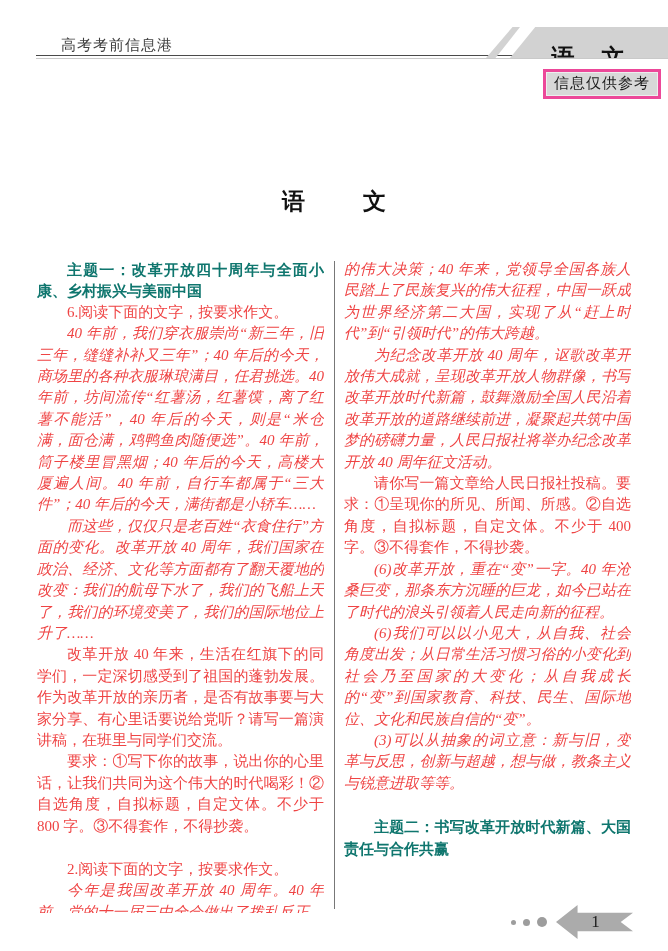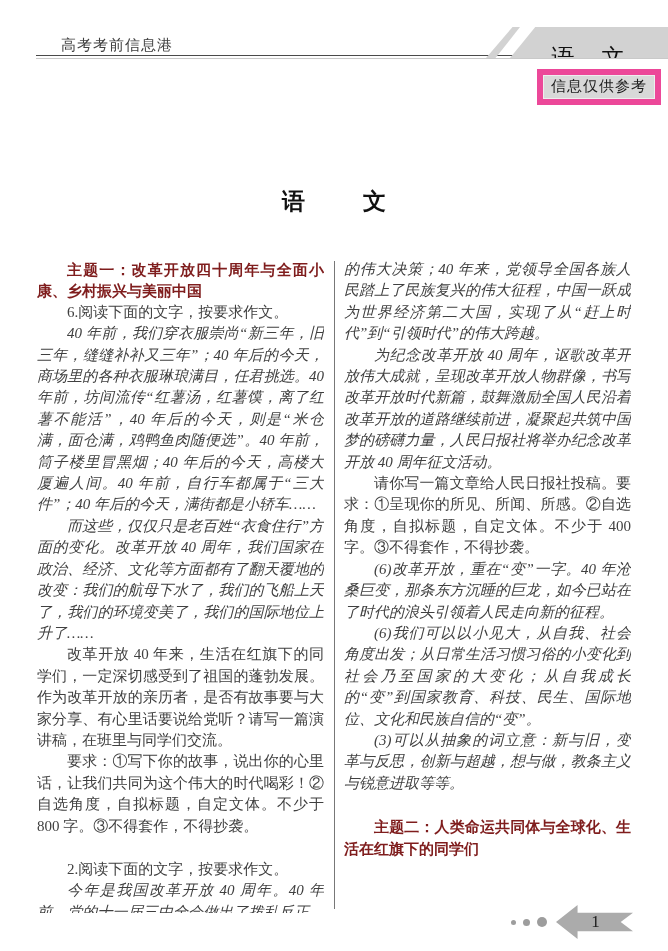--- a/index.html
+++ b/index.html
@@ -60,31 +60,31 @@
     position: absolute;
     left: 0;
     top: 0;
     width: 34px;
     height: 31px;
     background: #d2d2d2;
     clip-path: polygon(78% 0, 100% 0, 28% 100%, 0 100%);
   }
   .tab-label {
     font-size: 23px;
-    font-weight: normal;
+    font-weight: bold;
     color: #111;
     letter-spacing: 2px;
     margin-top: 29px;
   }
   .notice-box {
     position: absolute;
     top: 69px;
     right: 7px;
     background: #d8d8d8;
-    border: 6px solid #ec4899;
+    border: 3px solid #ec4899;
     box-shadow: inset 0 0 0 1px #eeeeee;
     padding: 2px 8px 3px 8px;
     font-size: 15px;
     color: #1c1c1c;
     letter-spacing: 1px;
   }
 
   
   .main-title {
     position: absolute;
@@ -125,27 +125,27 @@
   }
   .col-divider {
     width: 1px;
     background: #777;
     margin: 2px 9.5px 4px 9.5px;
   }
   .para {
     font-size: 15px;
     line-height: 21.4px;
     text-align: justify;
-    color: #404040;
+    color: #ef4444;
   }
   .para.indent { text-indent: 2em; }
   .para.heading {
     font-family: "Liberation Sans", "DejaVu Sans", sans-serif;
     font-weight: bold;
-    color: #7f1d1d;
+    color: #0f766e;
   }
   .para.kai { font-style: italic; }
   .para.spacer { height: 22px; }
 
   
   .footer {
     position: absolute;
     right: 35px;
     bottom: 12px;
     display: flex;
@@ -214,21 +214,21 @@
       </div>
     <div class="col-divider"></div>
     <div class="col">
         <p class="para kai">的伟大决策；40 年来，党领导全国各族人民踏上了民族复兴的伟大征程，中国一跃成为世界经济第二大国，实现了从“赶上时代”到“引领时代”的伟大跨越。</p>
         <p class="para kai indent">为纪念改革开放 40 周年，讴歌改革开放伟大成就，呈现改革开放人物群像，书写改革开放时代新篇，鼓舞激励全国人民沿着改革开放的道路继续前进，凝聚起共筑中国梦的磅礴力量，人民日报社将举办纪念改革开放 40 周年征文活动。</p>
         <p class="para song indent">请你写一篇文章给人民日报社投稿。要求：①呈现你的所见、所闻、所感。②自选角度，自拟标题，自定文体。不少于 400 字。③不得套作，不得抄袭。</p>
         <p class="para kai indent">(6)改革开放，重在“变”一字。40 年沧桑巨变，那条东方沉睡的巨龙，如今已站在了时代的浪头引领着人民走向新的征程。</p>
         <p class="para kai indent">(6)我们可以以小见大，从自我、社会角度出发；从日常生活习惯习俗的小变化到社会乃至国家的大变化；从自我成长的“变”到国家教育、科技、民生、国际地位、文化和民族自信的“变”。</p>
         <p class="para kai indent">(3)可以从抽象的词立意：新与旧，变革与反思，创新与超越，想与做，教条主义与锐意进取等等。</p>
         <p class="para spacer"></p>
-        <p class="para heading indent">主题二：人类命运共同体与全球化、生活在红旗下的同学们</p>
+        <p class="para heading indent">主题二：书写改革开放时代新篇、大国责任与合作共赢</p>
       </div>
   </div>
 
   <div class="footer">
     <div class="pager-dots">
       <span class="dot d1"></span>
       <span class="dot d2"></span>
       <span class="dot d3"></span>
     </div>
     <div class="page-arrow">

